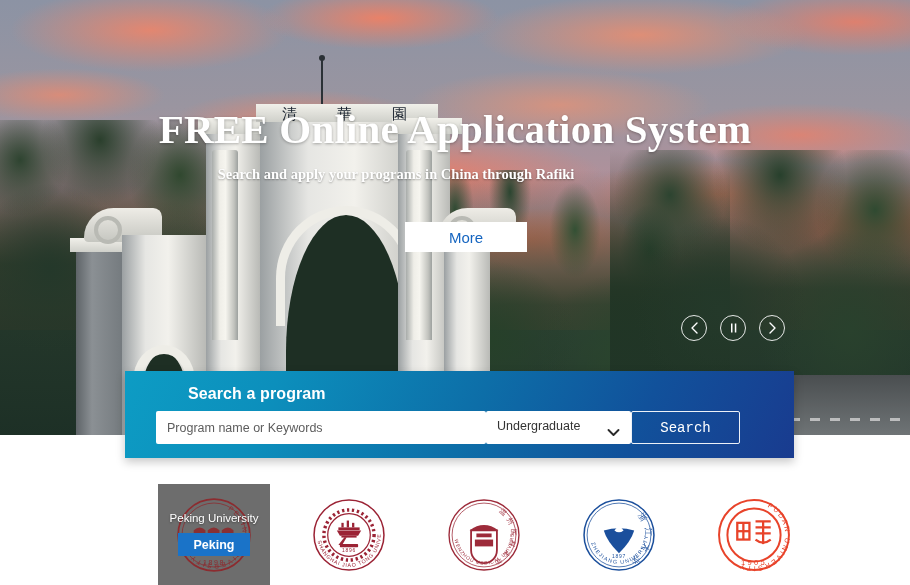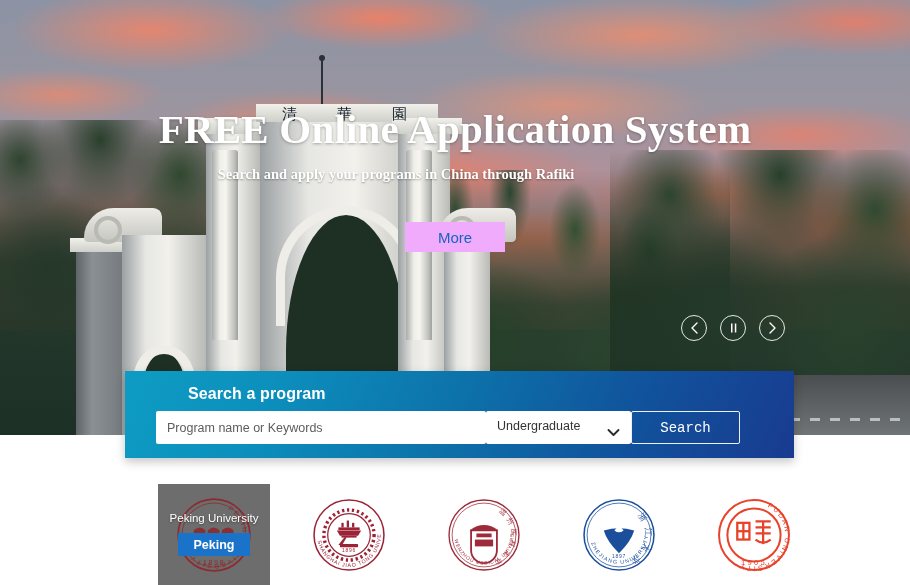--- a/index.html
+++ b/index.html
@@ -202,22 +202,22 @@
     font-family: "Liberation Serif", "DejaVu Serif", serif;
     font-size: 14.5px;
     font-weight: 700;
     color: #ffffff;
     text-shadow: 0 1px 2px rgba(0,0,0,.35);
     white-space: nowrap;
   }
   .more-btn {
     position: absolute;
     left: 405px; top: 222px;
-    width: 100px; height: 30px;
-    background: #f0abfc;
+    width: 122px; height: 30px;
+    background: #ffffff;
     border: none;
     color: #1565c0;
     font-family: "Liberation Sans", sans-serif;
     font-size: 15px;
     font-weight: 400;
     cursor: pointer;
     display: flex;
     align-items: center;
     justify-content: center;
   }

